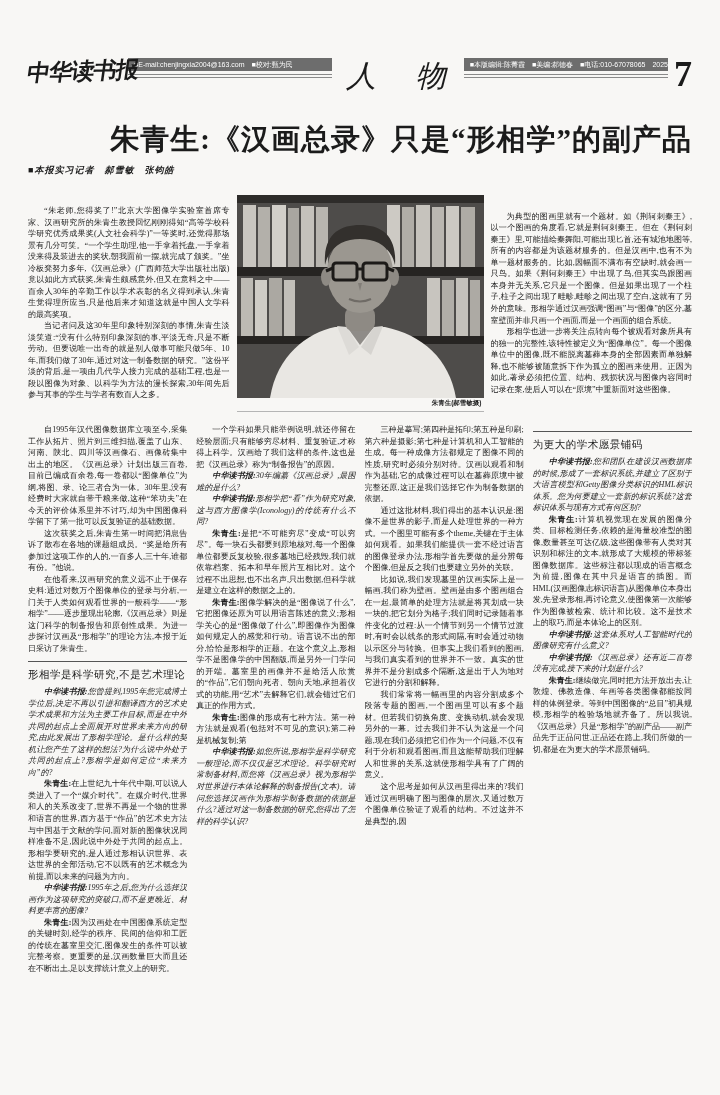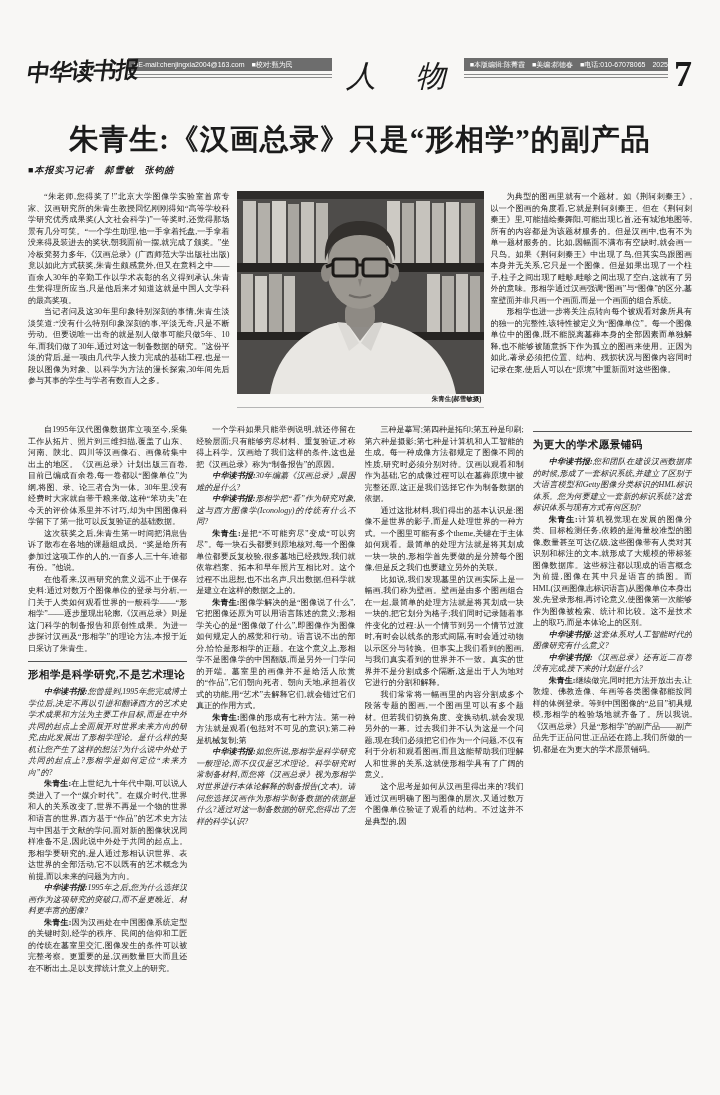--- a/index.html
+++ b/index.html
@@ -24,38 +24,38 @@
     font-size:7px; padding:0 6px; white-space:nowrap; overflow:hidden;
   }
   .dbl-rule { height:4px; border-top:1px solid #8a8a8a; border-bottom:1px solid #8a8a8a; margin-top:3px; }
   .section-title {
     font-size:30px; font-weight:500; letter-spacing:16px;
     padding:2px 2px 0 14px; white-space:nowrap;font-style:italic;
   }
   .page-num { font-size:36px; font-weight:bold; line-height:1; padding:2px 0 0 6px; }
   
   .headline {
-    text-align:center; font-size:29px; font-weight:bold; letter-spacing:1px;
+    text-align:right; font-size:29px; font-weight:bold; letter-spacing:1px;
     margin-top:20px; white-space:nowrap;
   }
   .byline {
     text-align:left; font-size:9px; font-weight:bold; font-style:italic;
     margin-top:4px; letter-spacing:1px;
   }
   
   .para { font-size:8px; line-height:1.44; text-align:justify; text-indent:2em; }
   .para.q { font-style:italic; color:#222; }
   .para b { font-weight:bold; }
   .sec-head {
-    font-size:10.5px; font-weight:bold; text-indent:0;
+    font-size:10.5px; font-weight:normal; text-indent:0;
     border-top:1px solid #555; margin:7px 0 4px 0; padding-top:6px;
     letter-spacing:0.5px;
   }
   
-  .top-band { display:flex; gap:7px; margin-top:14px; height:224px; overflow:hidden; }
+  .top-band { display:flex; gap:7px; margin-top:14px; height:224px; overflow:hidden;align-items:center; }
   .tcol { width:206px; overflow:hidden; }
   .photo-wrap { width:247px; }
   .photo-wrap svg { display:block; width:247px; height:203px; }
   .photo-caption {
     text-align:right; font-size:6.5px; font-weight:bold;
     padding:1px 2px 3px 0; border-bottom:1px solid #b5b5b5;
     font-family:"Liberation Sans","DejaVu Sans",sans-serif;
   }
   .bottom-band { display:flex; gap:9px; margin-top:9px; height:652px; overflow:hidden; }
   .bcol { flex:1; min-width:0; overflow:hidden; }
@@ -169,21 +169,21 @@
         <p class="para p">一个学科如果只能举例说明,就还停留在经验层面;只有能够穷尽材料、重复验证,才称得上科学。汉画给了我们这样的条件,这也是把《汉画总录》称为“制备报告”的原因。</p>
         <p class="para q"><b>中华读书报:</b>30年编纂《汉画总录》,最困难的是什么?</p>
         <p class="para q"><b>中华读书报:</b>形相学把“看”作为研究对象,这与西方图像学(Iconology)的传统有什么不同?</p>
         <p class="para a"><b>朱青生:</b>是把“不可能穷尽”变成“可以穷尽”。每一块石头都要到原地核对,每一个图像单位都要反复校验,很多墓地已经残毁,我们就依靠档案、拓本和早年照片互相比对。这个过程不出思想,也不出名声,只出数据,但科学就是建立在这样的数据之上的。</p>
         <p class="para a"><b>朱青生:</b>图像学解决的是“图像说了什么”,它把图像还原为可以用语言陈述的意义;形相学关心的是“图像做了什么”,即图像作为图像如何规定人的感觉和行动。语言说不出的部分,恰恰是形相学的正题。在这个意义上,形相学不是图像学的中国翻版,而是另外一门学问的开端。墓室里的画像并不是给活人欣赏的“作品”,它们朝向死者、朝向天地,承担着仪式的功能,用“艺术”去解释它们,就会错过它们真正的作用方式。</p>
         <p class="para a"><b>朱青生:</b>图像的形成有七种方法。第一种方法就是观看(包括对不可见的意识);第二种是机械复制;第</p>
         <p class="para q"><b>中华读书报:</b>如您所说,形相学是科学研究一般理论,而不仅仅是艺术理论。科学研究时常制备材料,而您将《汉画总录》视为形相学对世界进行本体论解释的制备报告(文本)。请问您选择汉画作为形相学制备数据的依据是什么?通过对这一制备数据的研究,您得出了怎样的科学认识?</p>
       </div>
     <div class="bcol">
         <p class="para p">三种是摹写;第四种是拓印;第五种是印刷;第六种是摄影;第七种是计算机和人工智能的生成。每一种成像方法都规定了图像不同的性质,研究时必须分别对待。汉画以观看和制作为基础,它的成像过程可以在墓葬原境中被完整还原,这正是我们选择它作为制备数据的依据。</p>
-        <p class="para p">通过这批材料,我们得出的基本认识是:图像不是世界的影子,而是人处理世界的一种方式。一个图里可能有多个theme,关键在于主体如何观看。最简单的处理方法就是将其划成一块一块的,形相学首先要做的是分辨每个图像,但是反之我们也要建立另外的关联。</p>
+        <p class="para p">通过这批材料,我们得出的基本认识是:图像不是世界的影子,而是人处理世界的一种方式。一个图里可能有多个theme,关键在于主体如何观看。如果我们能提供一套不经过语言的图像登录办法,形相学首先要做的是分辨每个图像,但是反之我们也要建立另外的关联。</p>
         <p class="para p">比如说,我们发现墓里的汉画实际上是一幅画,我们称为壁画。壁画是由多个图画组合在一起,最简单的处理方法就是将其划成一块一块的,把它划分为格子;我们同时记录随着事件变化的过程:从一个情节到另一个情节过渡时,有时会以线条的形式间隔,有时会通过动物以示区分与转换。但事实上我们看到的图画,与我们真实看到的世界并不一致。真实的世界并不是分割成多个隔断,这是出于人为地对它进行的分割和解释。</p>
         <p class="para p">我们常常将一幅画里的内容分割成多个段落专题的图画,一个图画里可以有多个题材。但若我们切换角度、变换动机,就会发现另外的一幕。过去我们并不认为这是一个问题,现在我们必须把它们作为一个问题,不仅有利于分析和观看图画,而且这能帮助我们理解人和世界的关系,这就使形相学具有了广阔的意义。</p>
         <p class="para p">这个思考是如何从汉画里得出来的?我们通过汉画明确了图与图像的层次,又通过数万个图像单位验证了观看的结构。不过这并不是典型的,因</p>
       </div>
     <div class="bcol">
         <h3 class="sec-head">为更大的学术愿景铺码</h3>
         <p class="para q"><b>中华读书报:</b>您和团队在建设汉画数据库的时候,形成了一套标识系统,并建立了区别于大语言模型和Getty图像分类标识的HML标识体系。您为何要建立一套新的标识系统?这套标识体系与现有方式有何区别?</p>
         <p class="para a"><b>朱青生:</b>计算机视觉现在发展的图像分类、目标检测任务,依赖的是海量校准型的图像,数量甚至可达亿级,这些图像带有人类对其识别和标注的文本,就形成了大规模的带标签图像数据库。这些标注都以现成的语言概念为前提,图像在其中只是语言的插图。而HML(汉画图像志标识语言)从图像单位本身出发,先登录形相,再讨论意义,使图像第一次能够作为图像被检索、统计和比较。这不是技术上的取巧,而是本体论上的区别。</p>
         <p class="para q"><b>中华读书报:</b>这套体系对人工智能时代的图像研究有什么意义?</p>
         <p class="para q"><b>中华读书报:</b>《汉画总录》还有近二百卷没有完成,接下来的计划是什么?</p>

